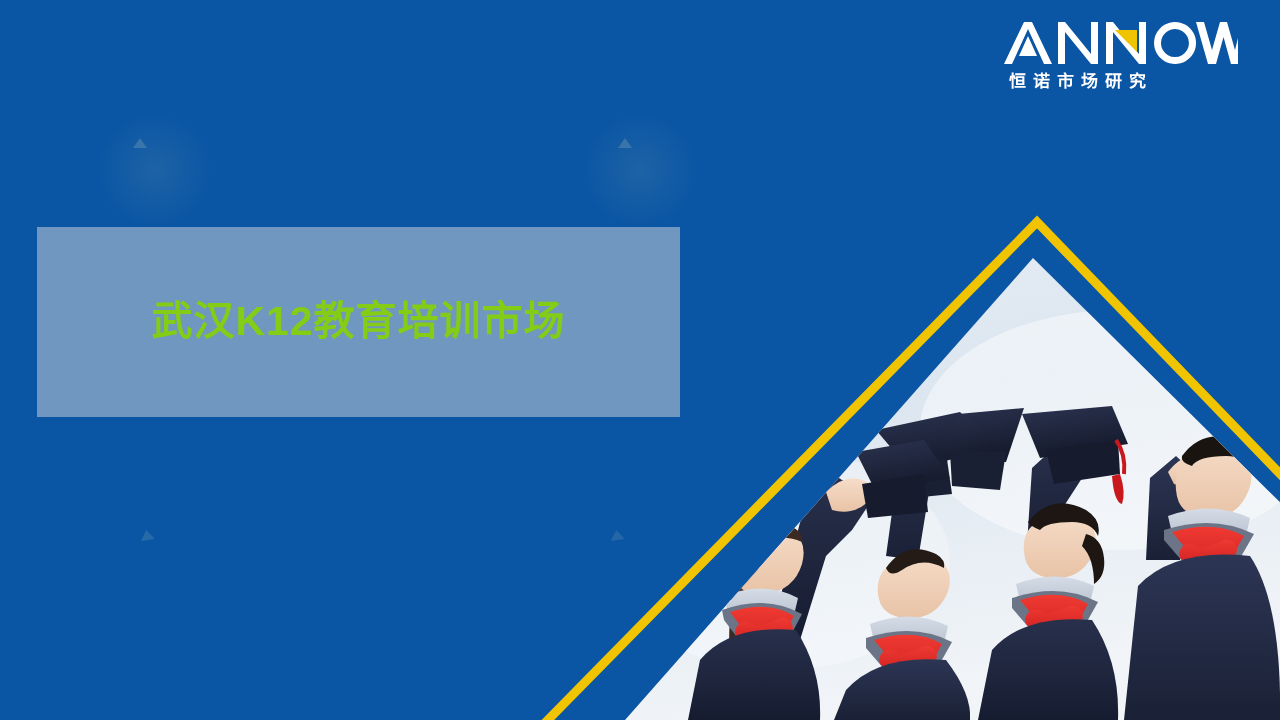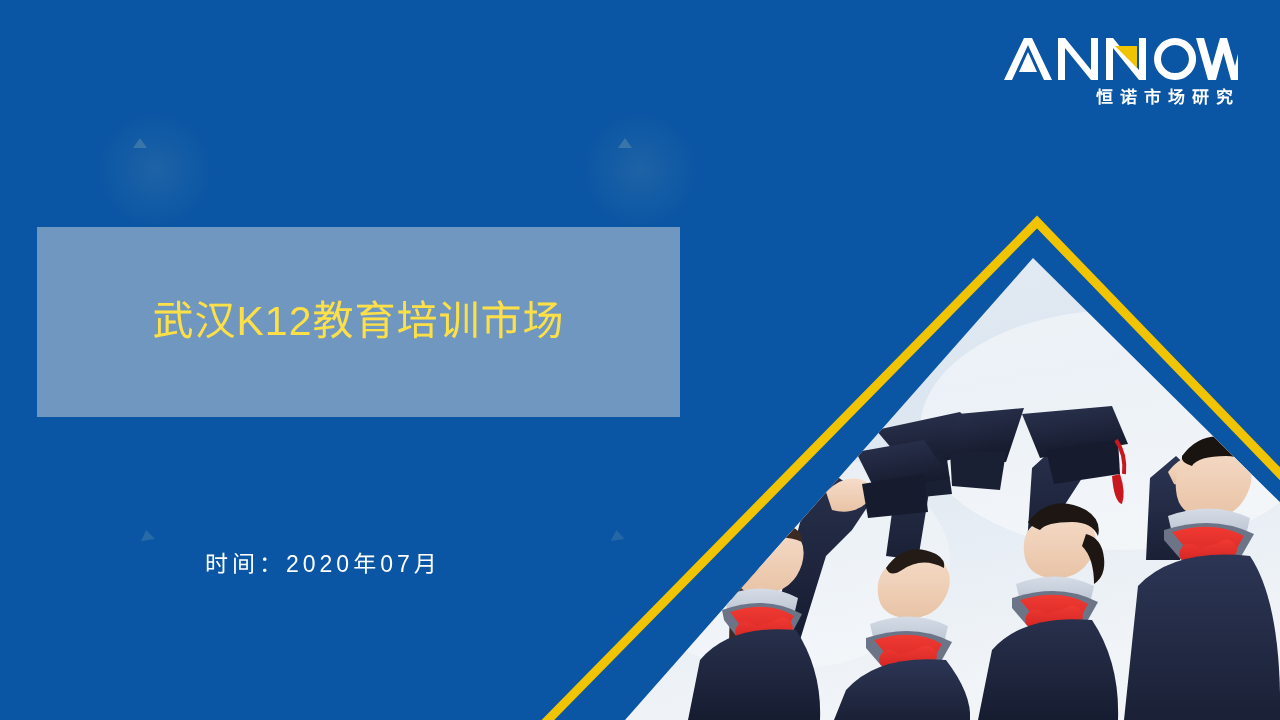--- a/index.html
+++ b/index.html
@@ -55,23 +55,23 @@
     width: 643px;
     height: 190px;
     background: rgba(176, 192, 208, 0.62);
     display: flex;
     flex-direction: column;
     align-items: center;
     justify-content: center;
     box-sizing: border-box;
   }
   .title-line {
-    color: #fde047;
+    color: #84cc16;
     font-size: 41px;
-    font-weight: 400;
+    font-weight: 700;
     letter-spacing: 1px;
     line-height: 1.55;
     text-align: center;
     white-space: nowrap;
   }
 
   
   #date-line {
     position: absolute;
     left: 205px;
@@ -80,23 +80,23 @@
     font-size: 23px;
     letter-spacing: 4px;
     font-weight: 400;
     white-space: nowrap;
   }
 
   
   #logo {
     position: absolute;
     right: 40px;
-    top: 36px;
+    top: 20px;
     width: 238px;
-    text-align: right;
+    text-align: left;
   }
   #logo-mark {
     display: block;
     width: 238px;
     height: 46px;
   }
   #logo-sub {
     display: block;
     margin-top: 7px;
     color: #ffffff;
@@ -249,21 +249,20 @@
       </g>
     </g>
 
     <polyline points="542,726 1037,222 1284,478" fill="none" stroke="#F0C400" stroke-width="9" stroke-linejoin="miter"></polyline>
   </svg>
 
   <div id="title-panel">
     <div class="title-line">武汉K12教育培训市场</div>
   </div>
 
-  <div id="date-line">时间：2020年07月</div>
 
   <div id="logo">
     <svg id="logo-mark" viewBox="0 0 238 46">
 
       <path d="M2 44 L22 2 L30 2 L50 44 L42 44 L26 9 L10 44 Z" fill="#ffffff"></path>
       <path d="M17 36 L26 16 L35 36 Z" fill="#ffffff"></path>
 
       <path d="M56 44 L56 2 L63 2 L89 34 L89 2 L96 2 L96 44 L89 44 L63 12 L63 44 Z" fill="#ffffff"></path>
 
       <path d="M104 44 L104 2 L111 2 L137 34 L137 2 L144 2 L144 44 L137 44 L111 12 L111 44 Z" fill="#ffffff"></path>

